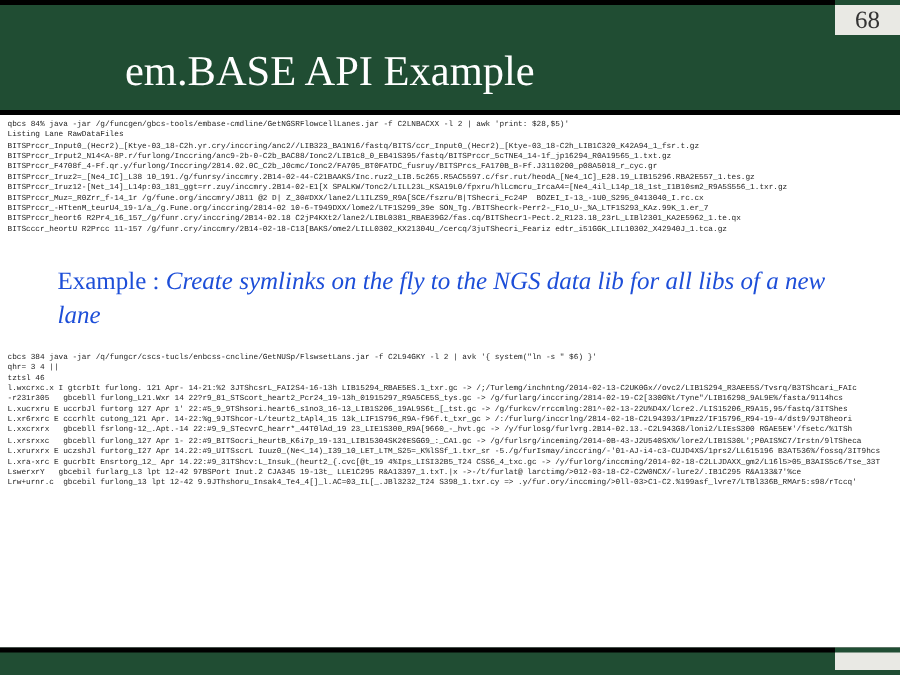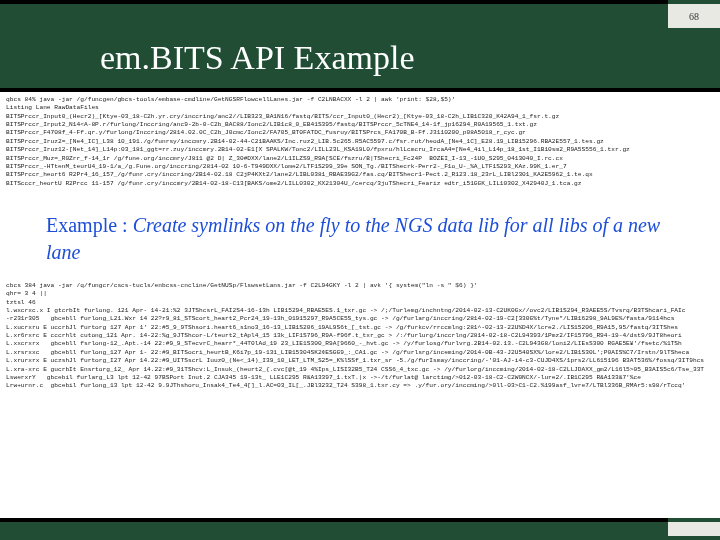--- a/index.html
+++ b/index.html
@@ -1,21 +1,21 @@
 <!DOCTYPE html>
 <html><head>
 <meta charset="utf-8">
 <style>
   * { margin: 0; padding: 0; box-sizing: border-box; }
   html, body { width: 720px; height: 540px; font-family: Georgia, 'Times New Roman', serif; background: #fff; }
   .slide { width: 720px; height: 540px; position: relative; display: flex; flex-direction: column; }
 
   .topbar { height: 28px; background: #204d33; display: flex; }
   .topbar-left { flex: 1; border-top: 4px solid #000; }
-  .topbar-right { width: 52px; background: #e9e9e4; border-top: 4px solid #204d33; display: flex; align-items: center; justify-content: center; font-size: 10px; color: #333; }
+  .topbar-right { width: 52px; background: #e9e9e4; border-top: 4px solid #204d33; display: flex; align-items: center; justify-content: center; font-size: 20px; color: #333; }
 
   .title-band { height: 64px; background: #204d33; display: flex; align-items: center; padding-left: 100px; border-bottom: 4px solid #000; }
   .title-band h1 { color: #fff; font-size: 34px; font-weight: normal; font-family: 'Times New Roman', Georgia, serif; }
 
   .code-block-1 { padding: 4px 6px 6px 6px; font-family: 'Courier New', monospace; font-size: 6.2px; line-height: 1.35; color: #222; white-space: pre; overflow: hidden; }
 
   .caption { padding: 18px 46px 14px 46px; font-size: 20px; color: #1d4ed8; line-height: 1.35; }
   .caption .italic { font-style: italic; }
 
   .code-block-2 { padding: 2px 6px 0 6px; font-family: 'Courier New', monospace; font-size: 6.2px; line-height: 1.35; color: #222; white-space: pre; overflow: hidden; flex: 1; }
@@ -27,21 +27,21 @@
 <body>
 
 <div class="slide">
 
   <div class="topbar">
     <div class="topbar-left"></div>
     <div class="topbar-right">68</div>
   </div>
 
   <div class="title-band">
-    <h1>em.BITS API Example</h1>
+    <h1>em.BASE API Example</h1>
   </div>
 
   <div class="code-block-1" id="code1">qbcs 84% java -jar /g/funcgen/gbcs-tools/embase-cmdline/GetNGSRFlowcellLanes.jar -f C2LNBACXX -l 2 | awk 'print: $28,$5)'
 Listing Lane RawDataFiles
 BITSPrccr_Input0_(Hecr2)_[Ktye-03_18-C2h.yr.cry/inccring/anc2//LIB323_BA1N16/fastq/BITS/ccr_Input0_(Hecr2)_[Ktye-03_18-C2h_LIB1C320_K42A94_1_fsr.t.gz
 BITSPrccr_Irput2_N14&lt;A-8P.r/furlong/Inccring/anc9-2b-0-C2b_BAC88/Ionc2/LIB1c8_0_EB41S395/fastq/BITSPrccr_5cTNE4_14-1f_jp16294_R0A19565_1.txt.gz
 BITSPrccr_F4708f_4-Ff.qr.y/furlong/Inccring/2814.02.0C_C2b_J0cmc/Ionc2/FA705_BT0FATDC_fusruy/BITSPrcs_FA170B_B-Ff.J3110200_p08A5018_r_cyc.gr
 BITSPrccr_Iruz2=_[Ne4_IC]_L38 10_191./g/funrsy/inccmry.2B14-02-44-C21BAAKS/Inc.ruz2_LIB.5c265.R5AC5597.c/fsr.rut/heodA_[Ne4_1C]_E28.19_LIB15296.RBA2E557_1.tes.gz
 BITSPrccr_Iruz12-[Net_14]_L14p:03_181_ggt=rr.zuy/inccmry.2B14-02-E1[X SPALKW/Tonc2/LILL23L_KSA19L0/fpxru/hlLcmcru_IrcaA4=[Ne4_4il_L14p_18_1st_I1B10sm2_R9A5S556_1.txr.gz
 BITSPrccr_Muz=_R0Zrr_f-14_1r /g/fune.org/inccmry/J811 @2 D| Z_30#DXX/lane2/L1ILZS9_R9A[SCE/fszru/B|TShecri_Fc24P  BOZEI_I-13_-1U0_S295_0413040_I.rc.cx

